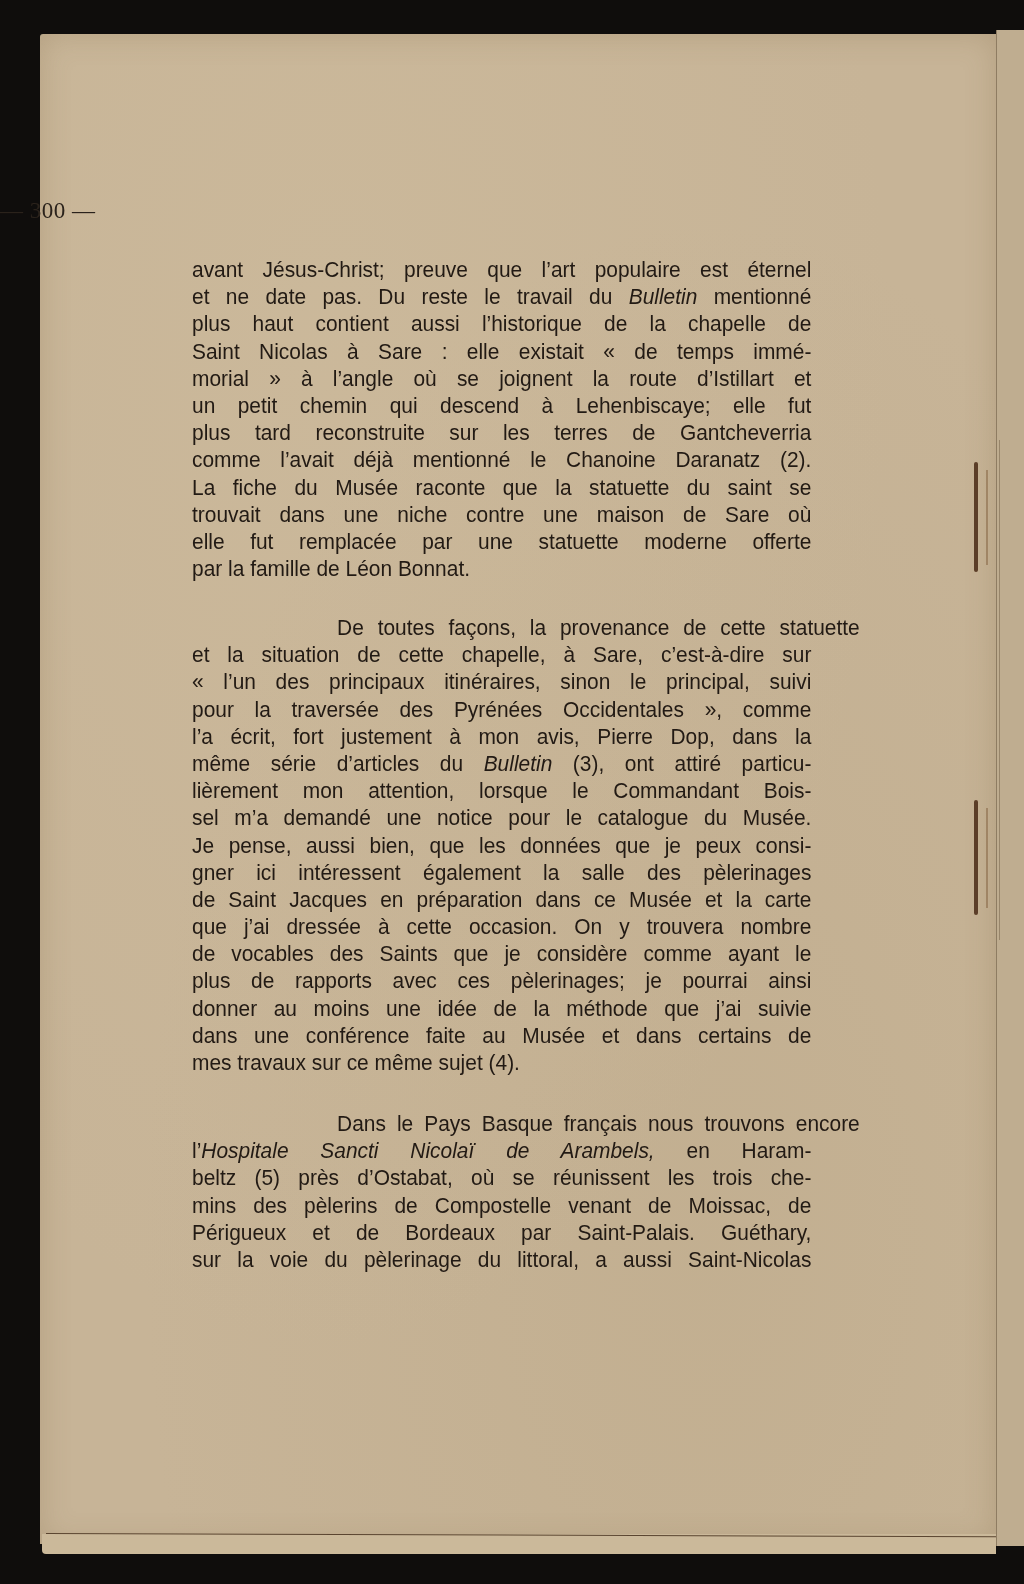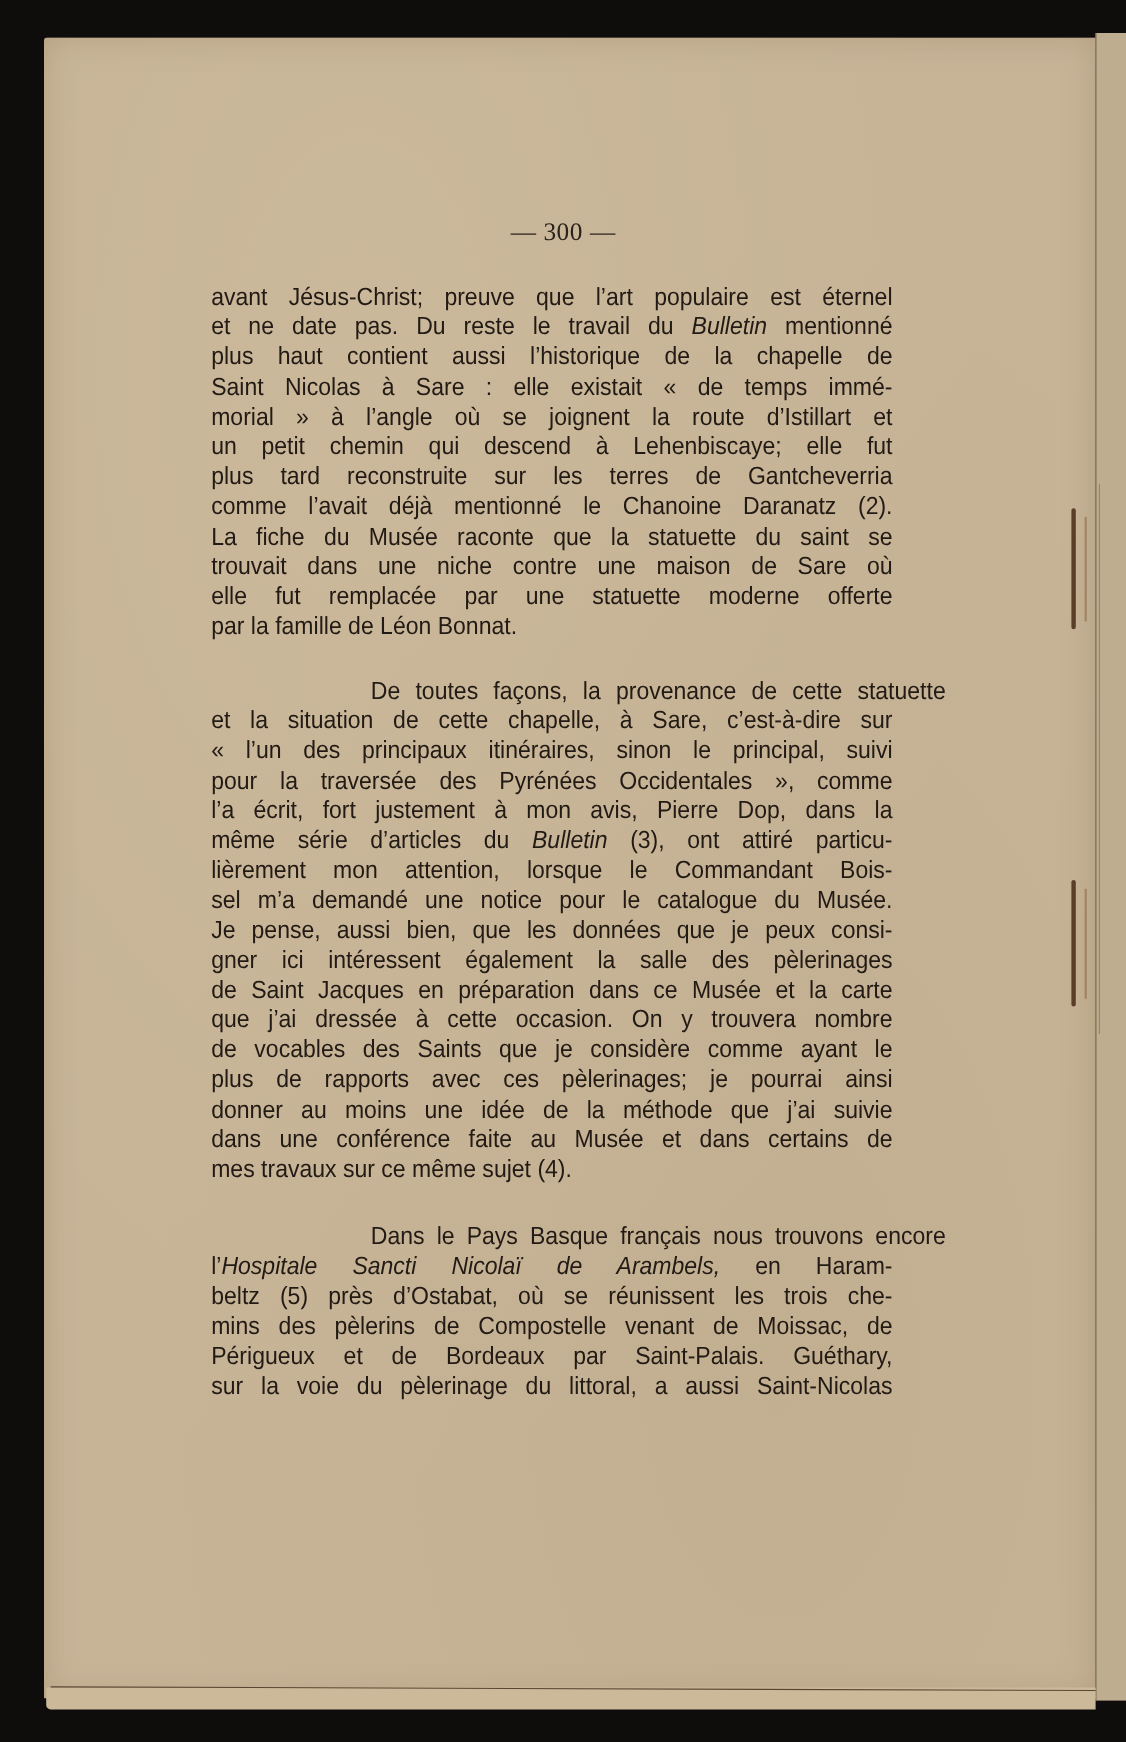--- a/index.html
+++ b/index.html
@@ -76,21 +76,21 @@
     width: 1px;
     height: 500px;
     background: #7d6a52;
     opacity: 0.6;
   }
   .page-number {
     position: absolute;
     left: 0;
     width: 1024px;
     top: 198px;
-    text-align: center;
+    text-align: left;
     font-family: "Liberation Serif", serif;
     font-size: 23px;
     color: #2a221b;
     letter-spacing: 0.5px;
   }
   .text-block {
     position: absolute;
     left: 192px;
     width: 620px;
     font-family: "Liberation Sans", sans-serif;

